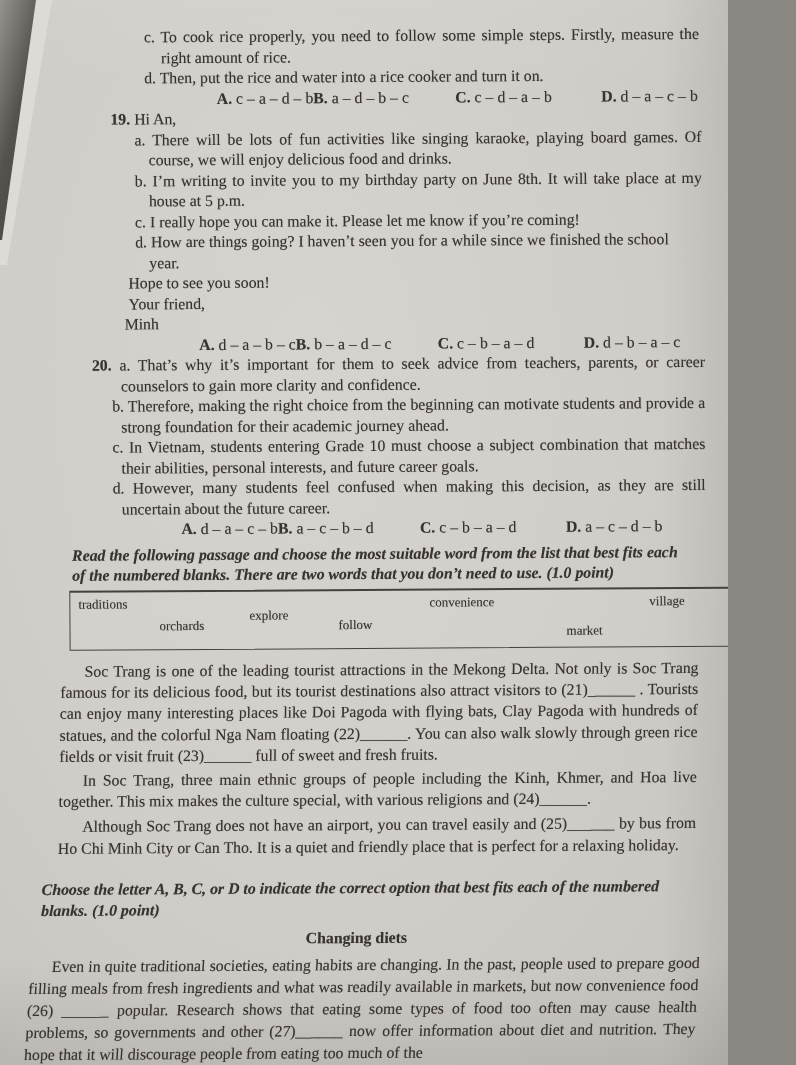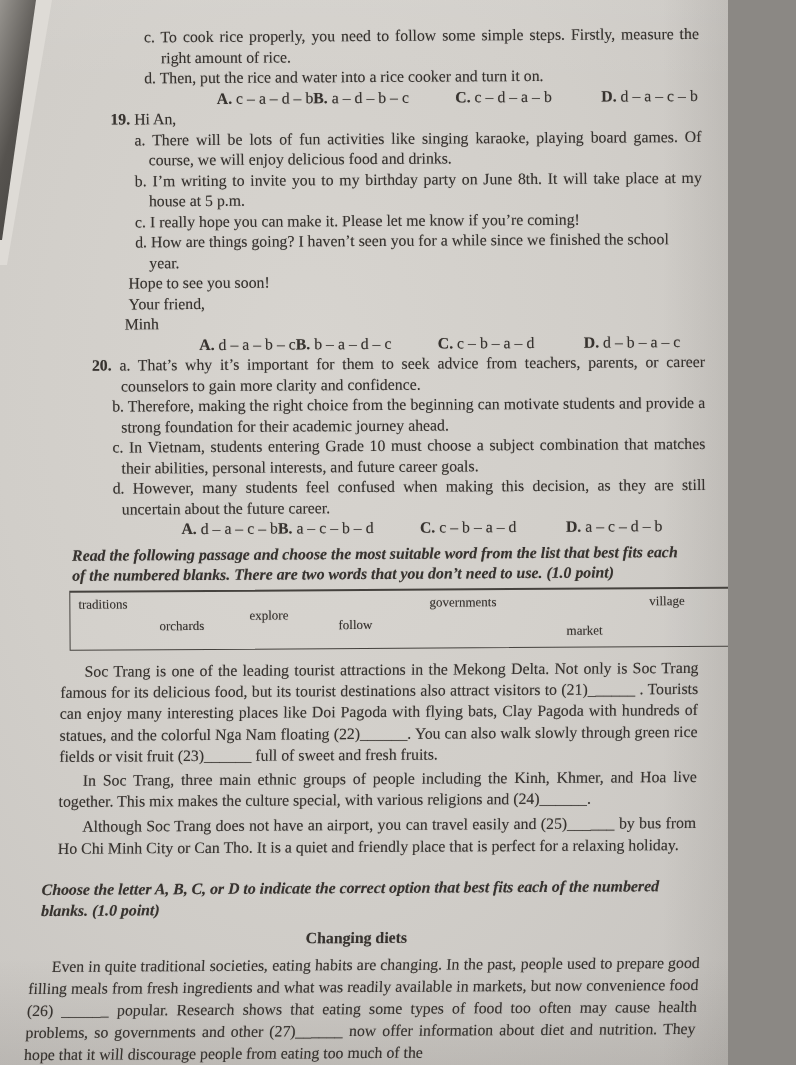--- a/index.html
+++ b/index.html
@@ -112,21 +112,21 @@
     <p class="i20 just"><span class="lbl">d.</span> <span class="u">However</span><span>, many students feel confused when making this decision, as they are still uncertain about the future career.</span></p>
     <p class="opts20">
       <span class="opt oA"><span class="olt">A.</span> <span>d – a – c – b</span></span><span class="opt oB"><span class="olt">B.</span> <span>a – c – b – d</span></span><span class="opt oC"><span class="olt">C.</span> <span>c – b – a – d</span></span><span class="opt"><span class="olt">D.</span> <span>a – c – d – b</span></span>
     </p>
 
     <p class="instr1">Read the following passage and choose the most suitable word from the list that best fits each of the numbered blanks. There are two words that you don’t need to use. (1.0 point)</p>
 
     <div class="wordbox">
       <span class="wb wb1">traditions</span>
       <span class="wb wb2">explore</span>
-      <span class="wb wb3">governments</span>
+      <span class="wb wb3">convenience</span>
       <span class="wb wb4">village</span>
       <span class="wb wb5">orchards</span>
       <span class="wb wb6">follow</span>
       <span class="wb wb7">market</span>
     </div>
 
     <div class="passage">
       <p class="pz1">Soc Trang is one of the leading tourist attractions in the Mekong Delta. Not only is Soc Trang famous for its delicious food, but its tourist destinations also attract visitors to (21)______ . Tourists can enjoy many interesting places like Doi Pagoda with flying bats, Clay Pagoda with hundreds of statues, and the colorful Nga Nam floating (22)______. You can also walk slowly through green rice fields or visit fruit (23)______ full of sweet and fresh fruits.</p>
       <p class="pz2">In Soc Trang, three main ethnic groups of people including the Kinh, Khmer, and Hoa live together. This mix makes the culture special, with various religions and (24)______.</p>
       <p class="pz3">Although Soc Trang does not have an airport, you can travel easily and (25)______ by bus from Ho Chi Minh City or Can Tho. It is a quiet and friendly place that is perfect for a relaxing holiday.</p>

